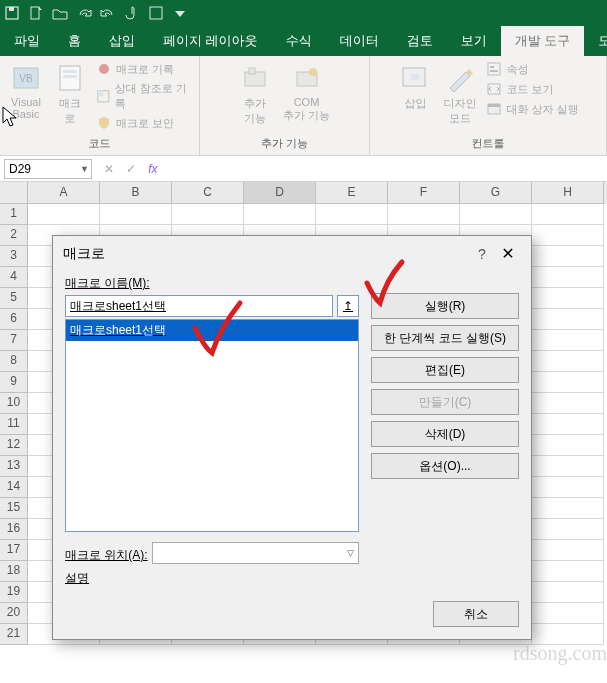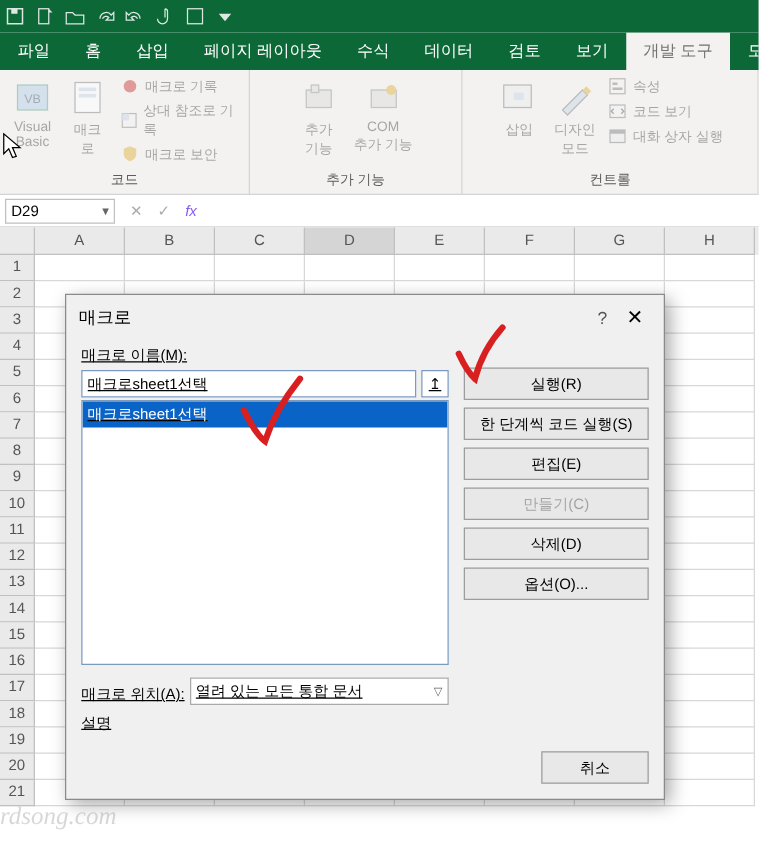--- a/index.html
+++ b/index.html
@@ -312,22 +312,21 @@
   .cursor-img {
     position: absolute;
     left: 2px;
     top: 106px;
     pointer-events: none;
   }
   .watermark {
     position: absolute;
     bottom: 18px;
     left: 0; right: 0;
-    text-align: left;
-    font-style: italic;
+    text-align: right;
     font-family: "Brush Script MT", cursive;
     font-size: 20px;
     color: rgba(140,140,140,0.35);
     pointer-events: none;
   }
 </style>
 </head>
 <body>
 
 <div class="qat">
@@ -788,21 +787,20 @@
       <div class="name-row">
         <input class="text-input" value="매크로sheet1선택" style="">
         <div class="ref-btn">↥</div>
       </div>
       <div class="listbox">
         <div class="list-item selected">매크로sheet1선택</div>
       </div>
       <div class="loc-row">
         <span>매크로 위치(A):</span>
         <div class="combo">
-          <span>열려 있는 모든 통합 문서</span>
           <span class="dd">▽</span>
         </div>
       </div>
       <div class="desc-label">설명</div>
     </div>
     <div class="dlg-right">
       <div class="dlg-btn">실행(R)</div>
       <div class="dlg-btn">한 단계씩 코드 실행(S)</div>
       <div class="dlg-btn">편집(E)</div>
       <div class="dlg-btn disabled">만들기(C)</div>

